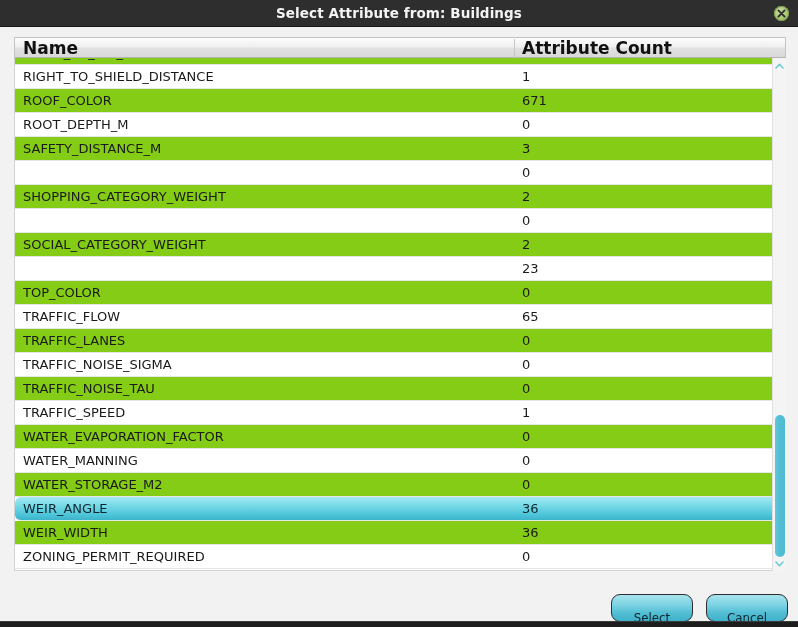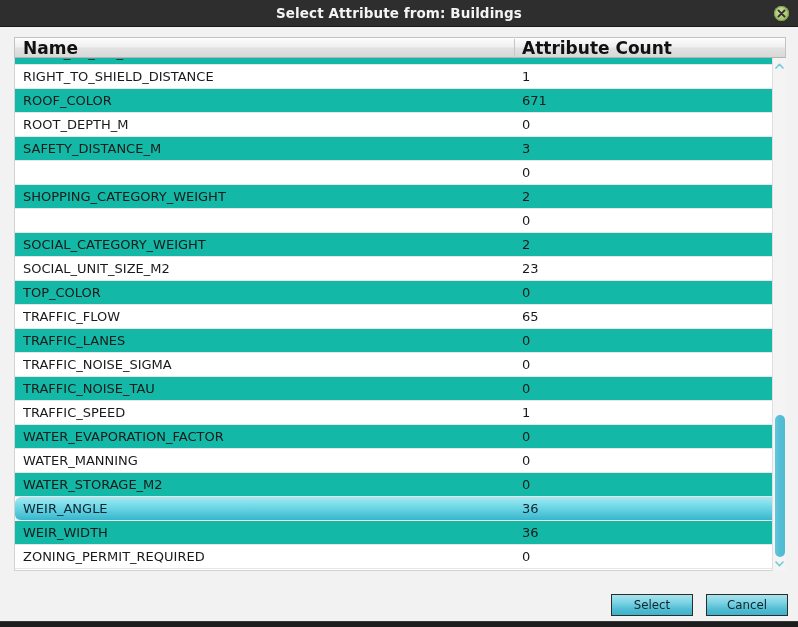--- a/index.html
+++ b/index.html
@@ -103,21 +103,21 @@
   }
   .row {
     position: relative;
     height: 24px;
     border-bottom: 1px solid #e6e6e6;
     box-sizing: border-box;
     font-size: 13px;
     color: #1a1a1a;
     background: #ffffff;
   }
-  .row.alt { background: #14b8a6; }
+  .row.alt { background: #84cc16; }
   .row.sel {
     background: linear-gradient(to bottom, #a6eaf2 0%, #79dbe8 35%, #4cc4d8 78%, #3bb4ca 100%);
     color: #0d2630;
     border-radius: 6px;
   }
   .cell {
     position: absolute;
     top: 0;
     line-height: 23px;
     white-space: nowrap;
@@ -164,30 +164,30 @@
     left: 0;
     top: 584px;
     width: 798px;
     height: 36px;
   }
   .btn {
     position: absolute;
     top: 10px;
     height: 22px;
     border: 1px solid #2d2d2d;
-    border-radius: 0;
+    border-radius: 9px;
     background: linear-gradient(to bottom, #a9e4ee 0%, #7cd3e3 38%, #4fbcd2 72%, #3fb2cb 100%);
     color: #10242b;
     font-size: 11.8px;
     font-family: "DejaVu Sans", "Liberation Sans", sans-serif;
     line-height: 20px;
     text-align: center;
     box-sizing: border-box;
     cursor: pointer;
-    padding: 0;
+    padding: 13px;
   }
   .btn-select { left: 611px; width: 82px; }
   .btn-cancel { left: 706px; width: 82px; }
 
   .bottom-strip {
     position: absolute;
     left: 0;
     top: 621px;
     width: 798px;
     height: 6px;
@@ -245,21 +245,20 @@
           <div class="cell c-count">2</div>
         </div>
         <div class="row">
           <div class="cell c-count">0</div>
         </div>
         <div class="row alt">
           <div class="cell c-name">SOCIAL_CATEGORY_WEIGHT</div>
           <div class="cell c-count">2</div>
         </div>
         <div class="row">
-          <div class="cell c-name">SOCIAL_UNIT_SIZE_M2</div>
           <div class="cell c-count">23</div>
         </div>
         <div class="row alt">
           <div class="cell c-name">TOP_COLOR</div>
           <div class="cell c-count">0</div>
         </div>
         <div class="row">
           <div class="cell c-name">TRAFFIC_FLOW</div>
           <div class="cell c-count">65</div>
         </div>

